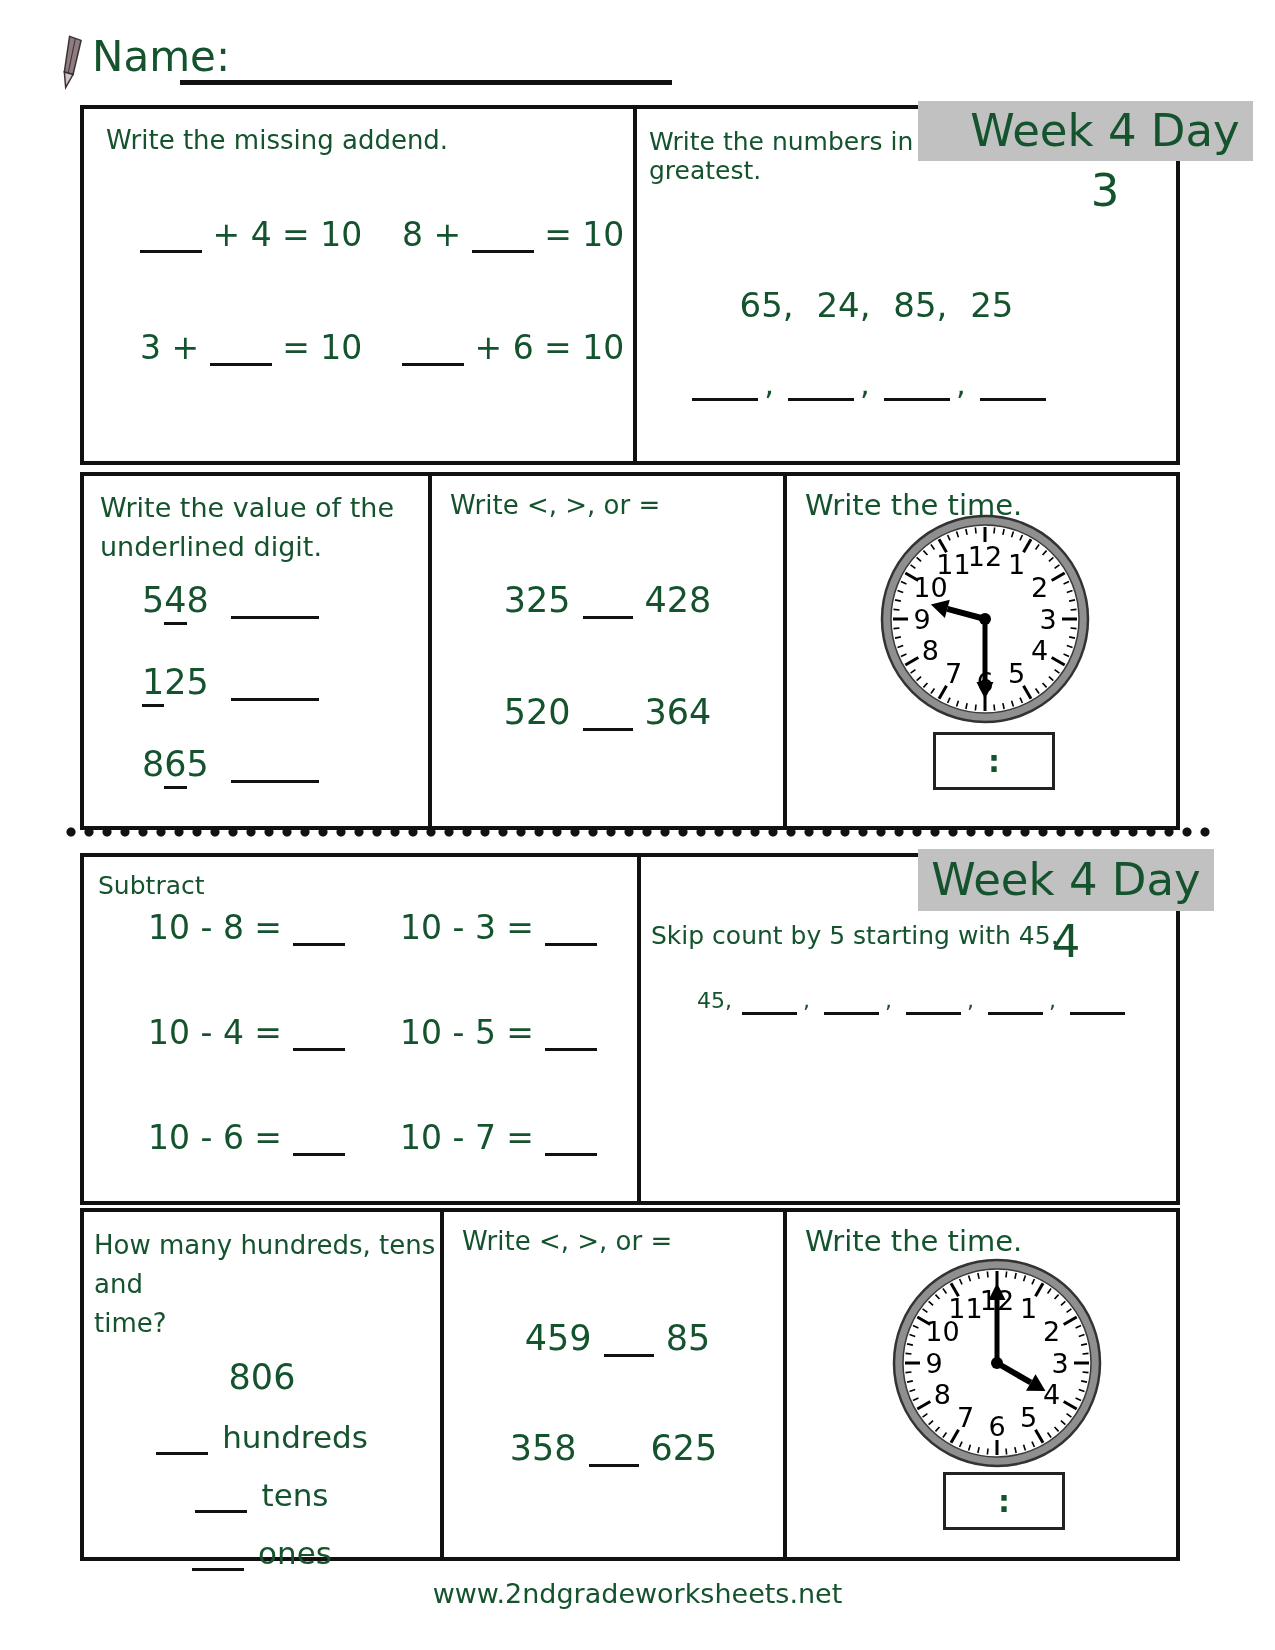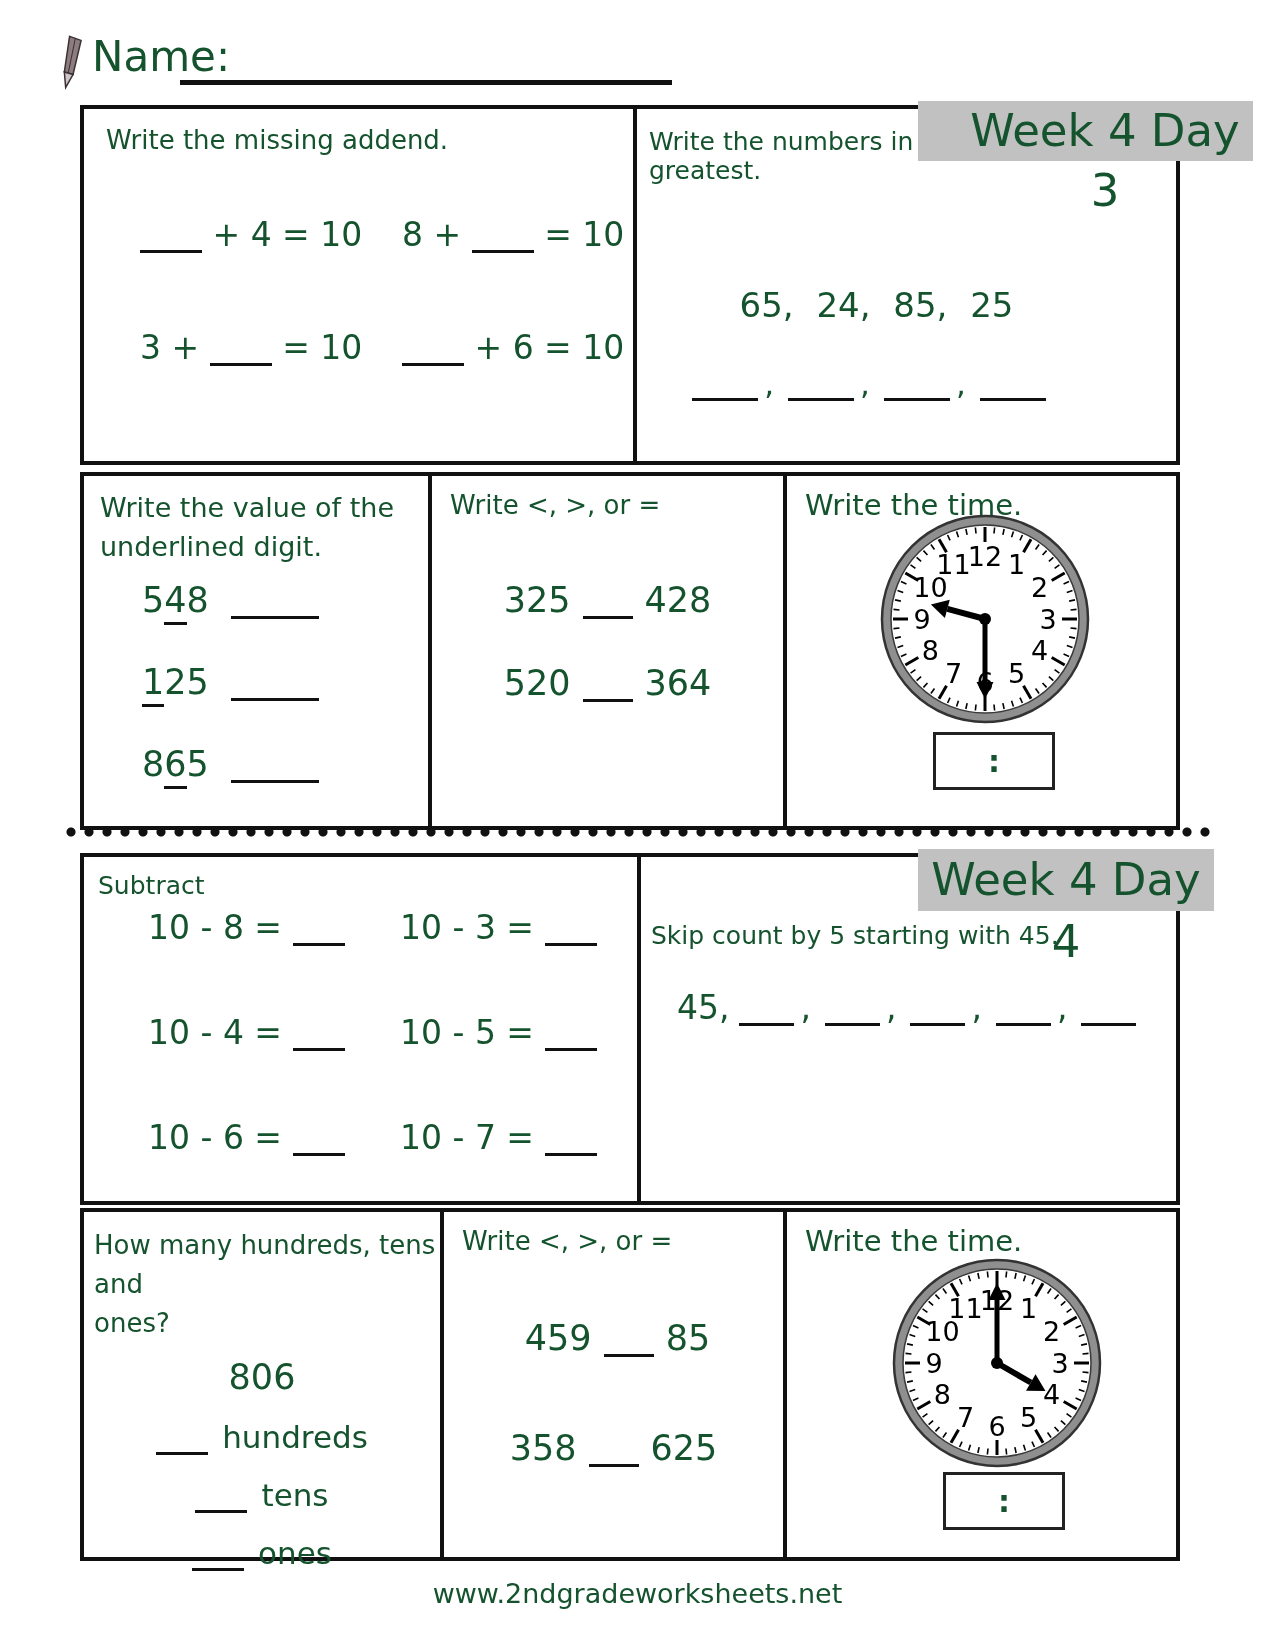--- a/index.html
+++ b/index.html
@@ -36,33 +36,33 @@
   
   .ud-label{margin:12px 0 0 16px;line-height:1.45;font-size:27px;}
   .ud-items{margin-top:14px;}
   .uprob{margin:0 0 42px 58px;font-size:35px;}
   .uprob .blank{margin-left:22px;}
   .udigit{border-bottom:3.5px solid #111;padding-bottom:2px;}
   
   .cmp-label{margin:14px 0 0 18px;}
   .cprob{text-align:center;font-size:35px;}
   .cprob .blank{margin:0 12px;}
-  .cmp1-d3{margin-top:60px;} .cmp2-d3{margin-top:43px;}
+  .cmp1-d3{margin-top:60px;} .cmp2-d3{margin-top:72px;}
   .cmp1-d4{margin-top:62px;padding-left:8px;} .cmp2-d4{margin-top:70px;}
   
   .time-label{margin:12px 0 0 18px;font-size:29px;}
   .clock{position:absolute;}
   .dbox{position:absolute;width:116px;height:52px;border:3px solid #222;
         display:flex;align-items:center;justify-content:center;font-size:30px;font-weight:bold;}
   
   .sub-label{margin:14px 0 0 14px;font-size:25px;}
   .sub-grid{display:grid;grid-template-columns:252px auto;row-gap:66px;margin:8px 0 0 64px;font-size:33px;}
   
   .skip-label{margin:64px 0 0 10px;font-size:25px;}
-  .skip-line{margin:38px 0 0 36px;font-size:33px;}
+  .skip-line{margin:38px 0 0 56px;font-size:22px;}
   .skip-line .start{margin-right:10px;}
   
   .hto-label{margin:14px 0 0 10px;line-height:1.5;font-size:26px;}
   .hto-num{text-align:center;font-size:35px;margin-top:14px;}
   .htoitem{text-align:center;font-size:31px;margin-top:22px;}
   .htoitem .blank{margin-right:14px;}
   
   .footer{position:absolute;left:0;top:1578px;width:100%;text-align:center;font-size:27px;}
 </style>
 </head>
@@ -240,21 +240,21 @@
       <div class="skip-line">
         <span class="start">45,</span><span><span><span class="blank b55"></span><span class="sep">,</span></span><span><span class="blank b55"></span><span class="sep">,</span></span><span><span class="blank b55"></span><span class="sep">,</span></span><span><span class="blank b55"></span><span class="sep">,</span></span><span><span class="blank b55"></span><span class="sep"></span></span></span>
       </div>
     </div>
   </div>
 
   <div class="rowbox" style="top:1208px;height:345px;">
     <div class="cell div" style="width:360px;">
       <div class="label hto-label">
         <span>How many hundreds, tens and</span><br>
-        <span>ones?</span>
+        <span>time?</span>
       </div>
       <div class="hto-num">806</div>
       <div>
 
           <div class="htoitem"><span class="blank b52"></span><span>hundreds</span></div>
 
           <div class="htoitem"><span class="blank b52"></span><span>tens</span></div>
 
           <div class="htoitem"><span class="blank b52"></span><span>ones</span></div>
         </div>

